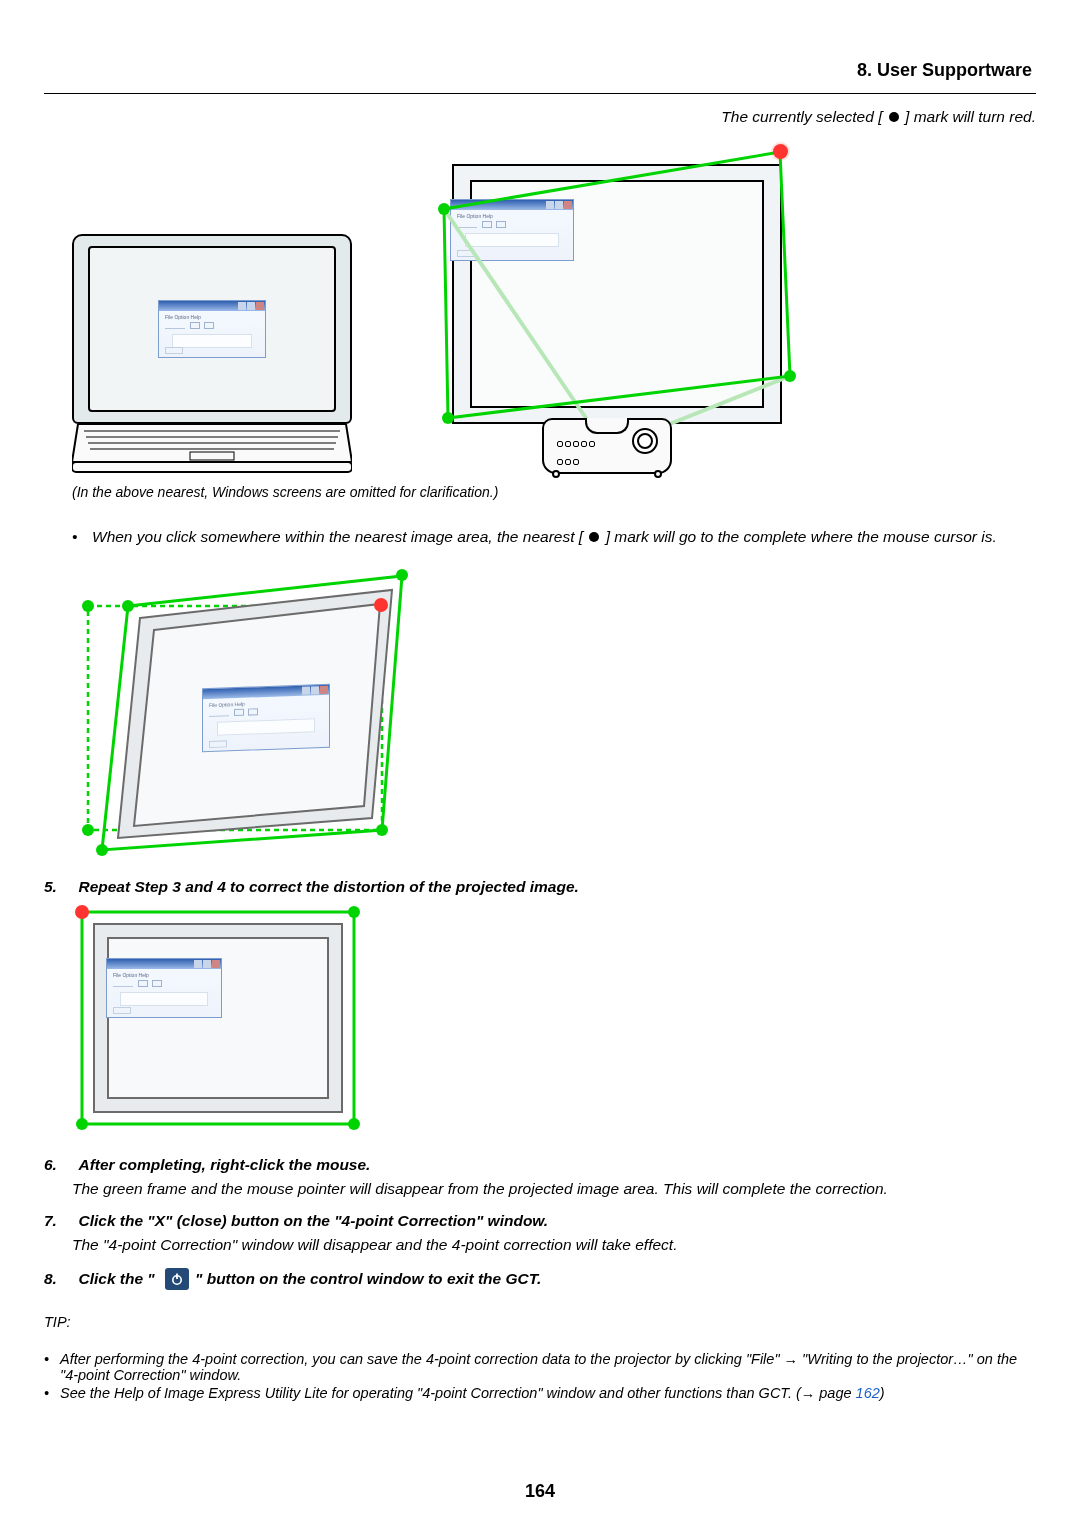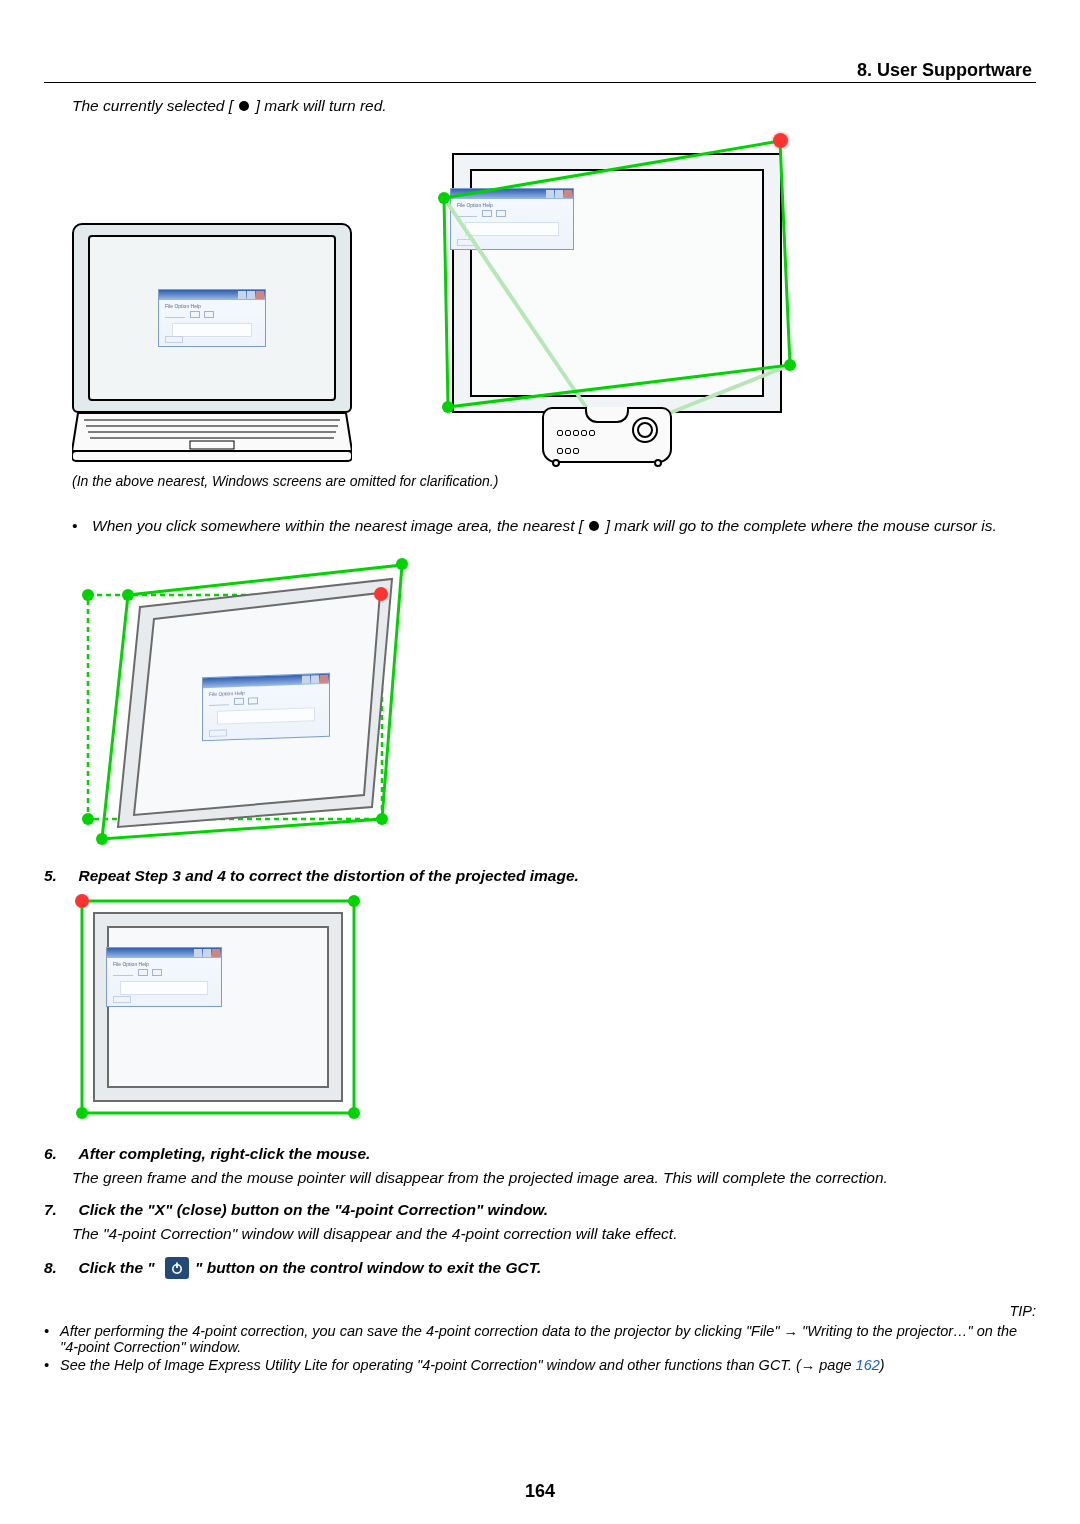--- a/index.html
+++ b/index.html
@@ -15,35 +15,36 @@
     width: 1080px;
     height: 1524px;
     position: relative;
     padding: 60px 44px 40px 44px;
   }
   .section-title {
     text-align: right;
     font-weight: bold;
     font-size: 18px;
     padding-right: 4px;
-    margin-bottom: 1px;
+    margin-bottom: 12px;
   }
   .rule {
     border-top: 1px solid #000;
     margin-bottom: 14px;
   }
   .step3-line1 {
     font-style: italic;
     font-weight: bold;
     margin-bottom: 4px;
   }
   .step3-line2 {
     font-style: italic;
     margin-left: 28px;
     margin-bottom: 18px;
+    text-align: right;
   }
   .dot-inline {
     display: inline-block;
     width: 10px; height: 10px;
     border-radius: 50%;
     background: #000;
     vertical-align: middle;
     margin: 0 2px 2px 2px;
   }
   .figs-row {
@@ -294,22 +295,21 @@
     background: #234a77;
     border-radius: 3px;
     margin: 0 6px;
     align-items: center;
     justify-content: center;
   }
   .power-icon svg { display: block; }
   .tip-label {
     font-style: italic;
     font-size: 14.5px;
-    margin-bottom: 4px;
-    text-align: right;
+    margin-bottom: 21px;
   }
   .tip-row {
     display: flex;
     font-style: italic;
     font-size: 14.5px;
     margin-bottom: 2px;
   }
   .tip-row .b { width: 16px; }
   .tip-row .t { flex: 1; }
   .link { color: #1b5fc9; }

